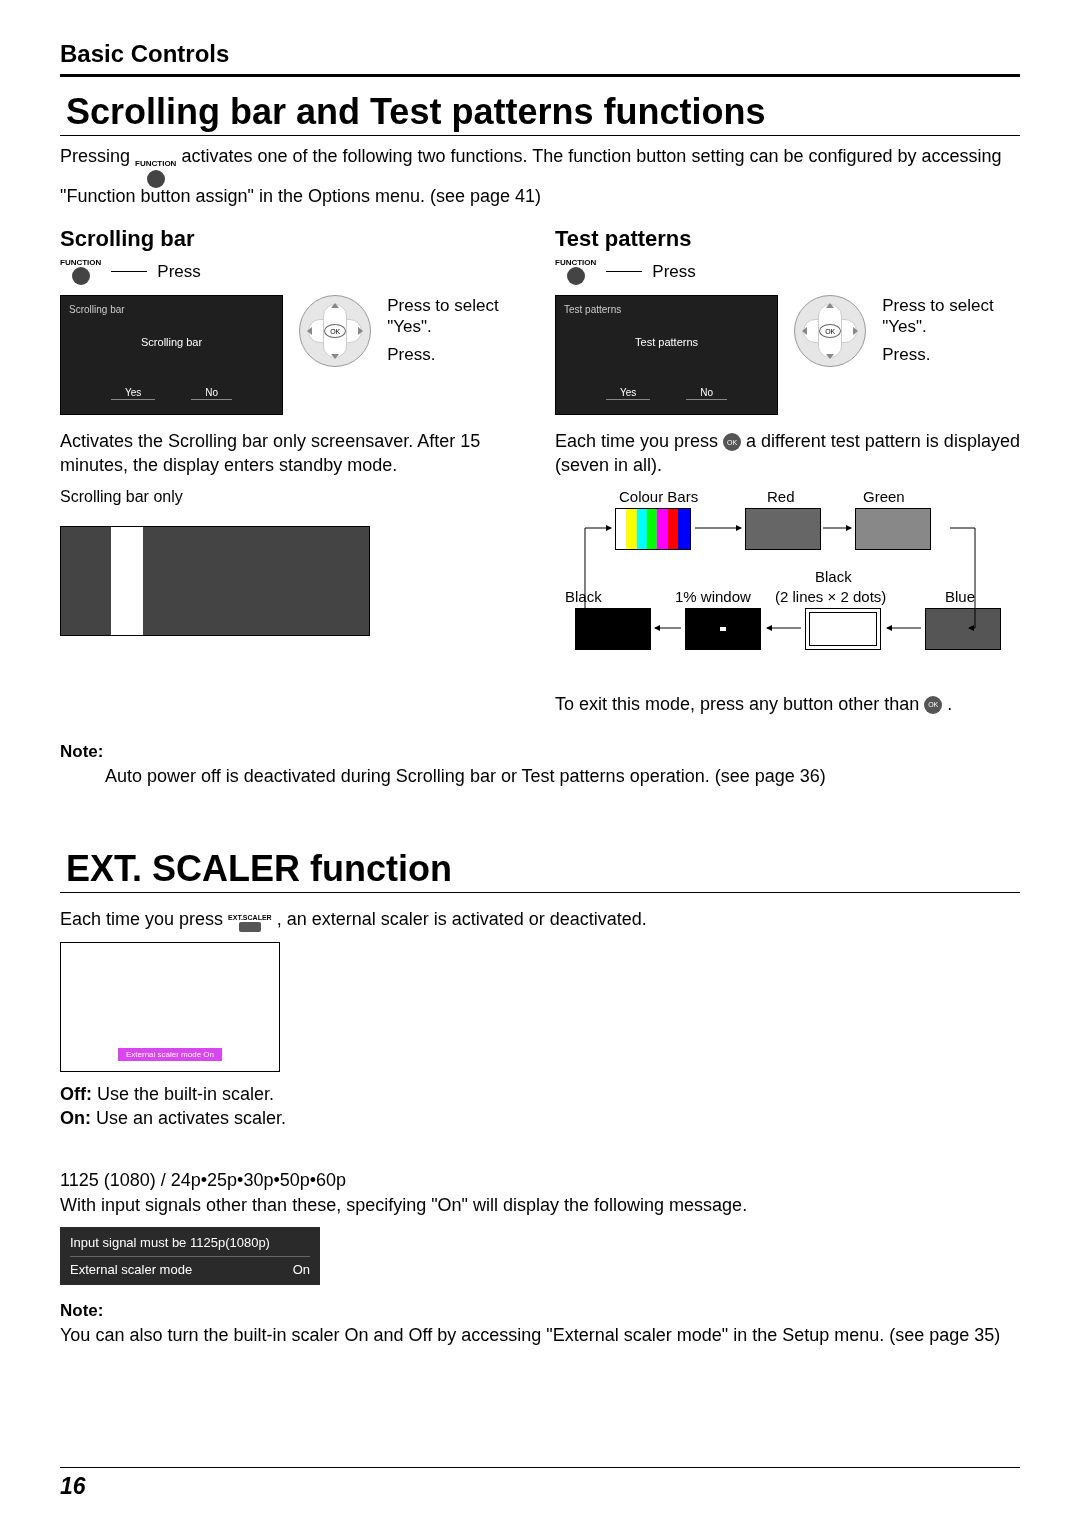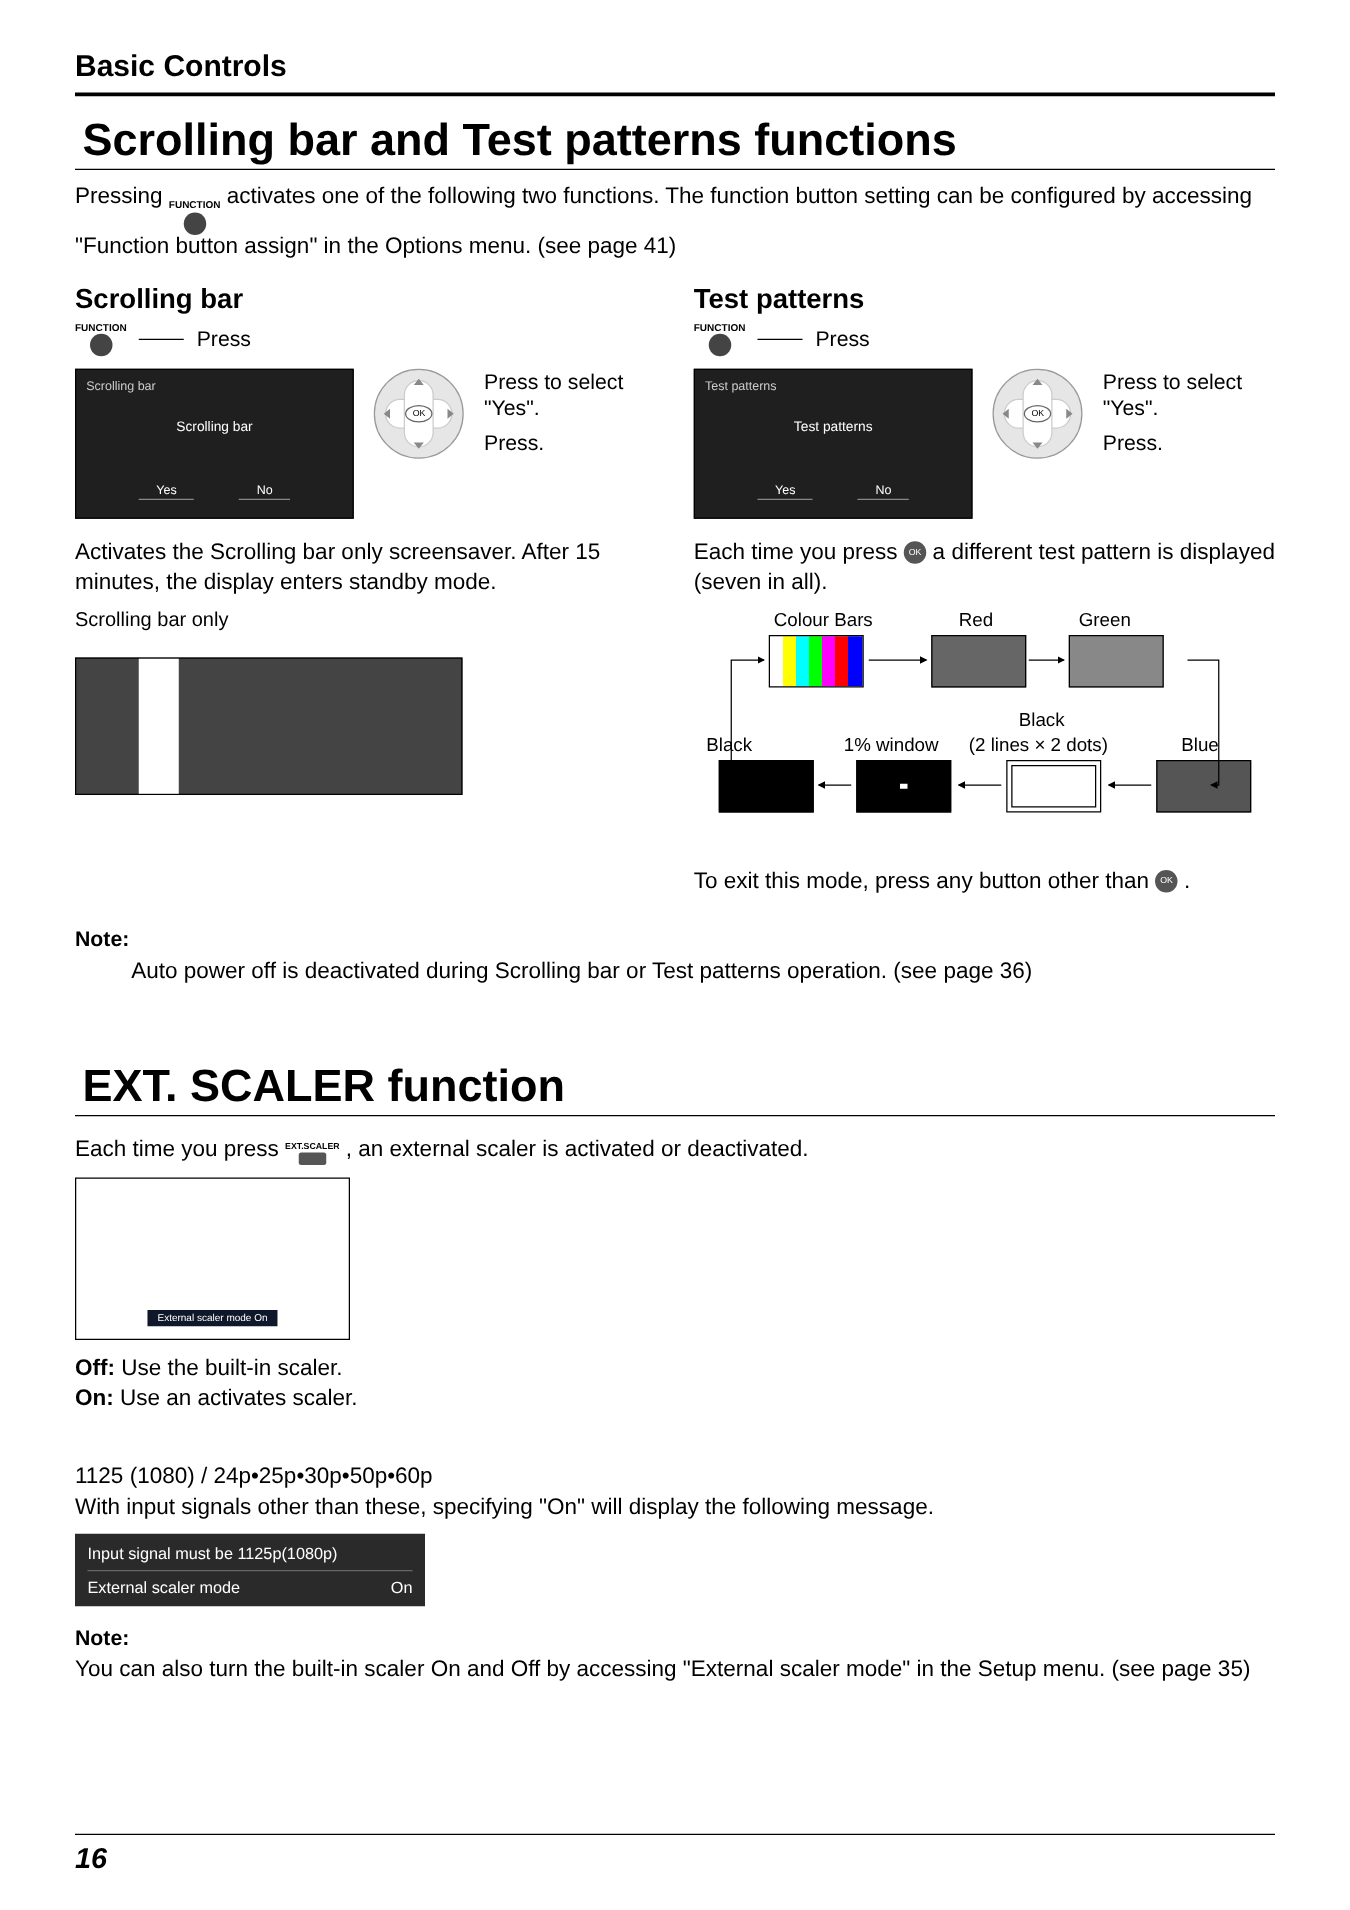--- a/index.html
+++ b/index.html
@@ -66,23 +66,23 @@
   .scrollbar-box { width:310px; height:110px; background:#444; position:relative; border:1px solid #000;}
   .scrollbar-box .bar { position:absolute; left:50px; top:0; bottom:0; width:32px; background:#fff;}
   .label-small { font-size:16px; margin-bottom:20px;}
   .pattern-diagram { position:relative; height:200px; font-size:15px;}
   .thumb { width:76px; height:42px; border:1px solid #000; position:absolute; }
   .lbl { position:absolute; font-size:15px; white-space:nowrap;}
   .bw-box { background:#000; }
   .ext-osd {
     width:220px; height:130px; border:1px solid #000; background:#fff; position:relative; font-size:10px;
   }
-  .ext-osd .tag { position:absolute; left:50%; bottom:10px; transform:translateX(-50%); background:#0f172a;color:#fff; padding:2px 8px; font-size:8px; white-space:nowrap;}
+  .ext-osd .tag { position:absolute; left:50%; bottom:10px; transform:translateX(-50%); background:#d946ef;color:#fff; padding:2px 8px; font-size:8px; white-space:nowrap;}
   .msg-box {
-    background:#2a2a2a; color:#fff; width:280px; padding:6px 10px; font-size:13px; line-height:1.5;
+    background:#2a2a2a; color:#fff; width:260px; padding:6px 10px; font-size:13px; line-height:1.5;
   }
   .msg-box .row2 { display:flex; justify-content:space-between;}
   .note-label { font-weight:bold; font-size:17px; margin-top:16px;}
   .page-num { position:absolute; left:60px; bottom:28px; font-size:23px; font-weight:bold;font-style:italic;}
   .ext-scaler-btn { display:inline-block; vertical-align:middle; position:relative; top:2px;}
   .ext-scaler-btn .t { font-size:7px; font-weight:bold; text-align:center;}
   .ext-scaler-btn .b { width:22px; height:10px; background:#555; border-radius:2px; margin:0 auto;}
   svg.flow { display:block;}
 </style>
 </head>

